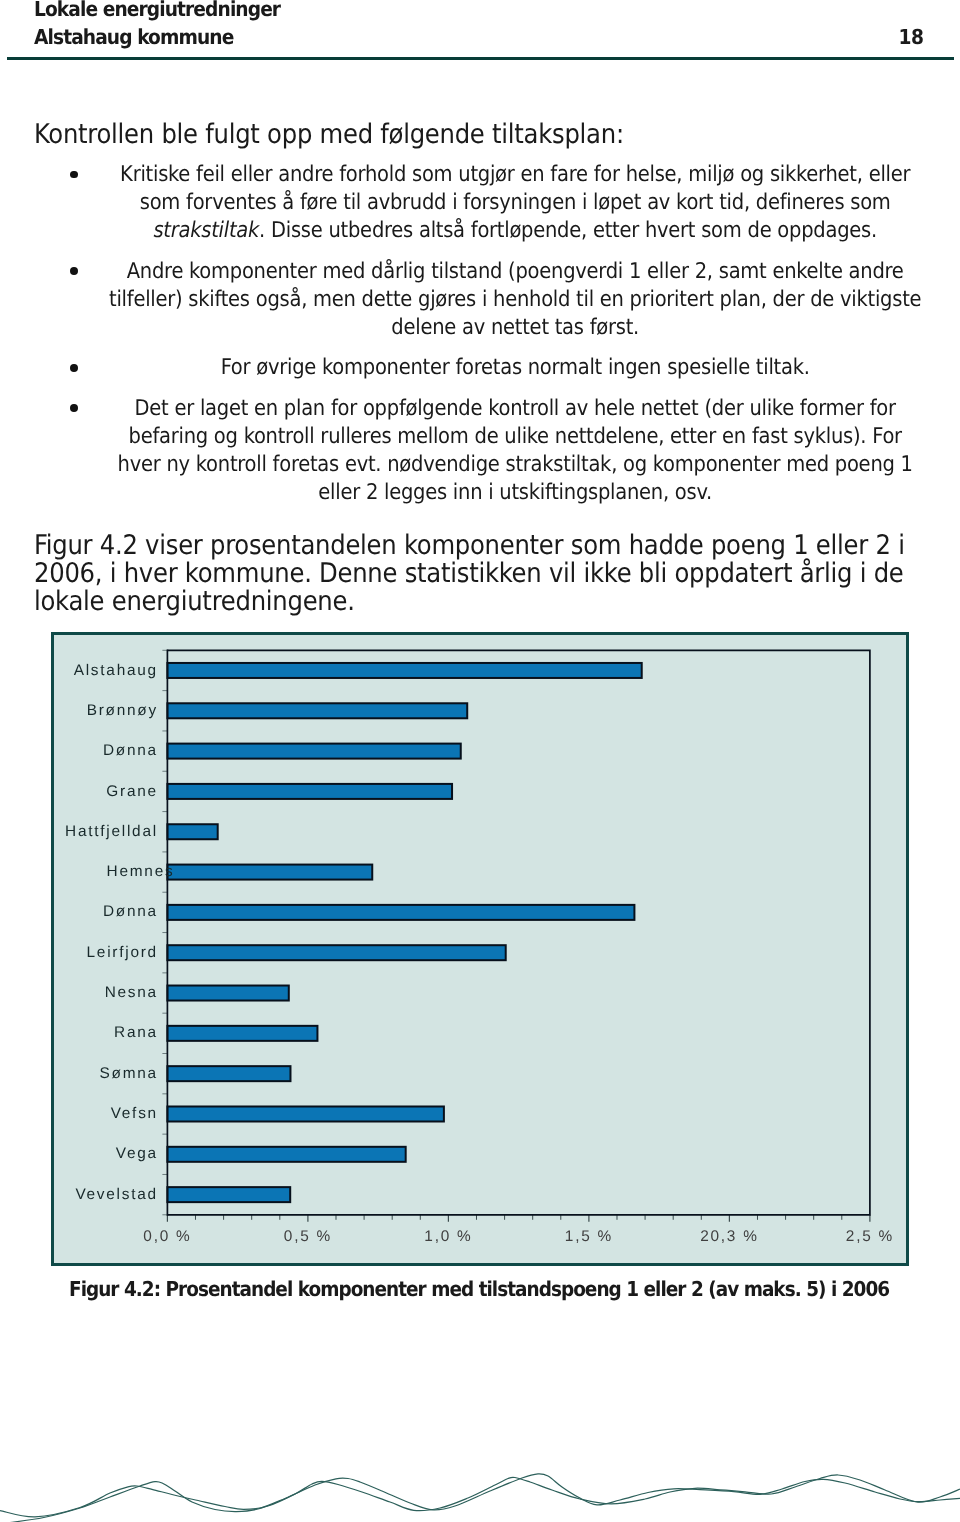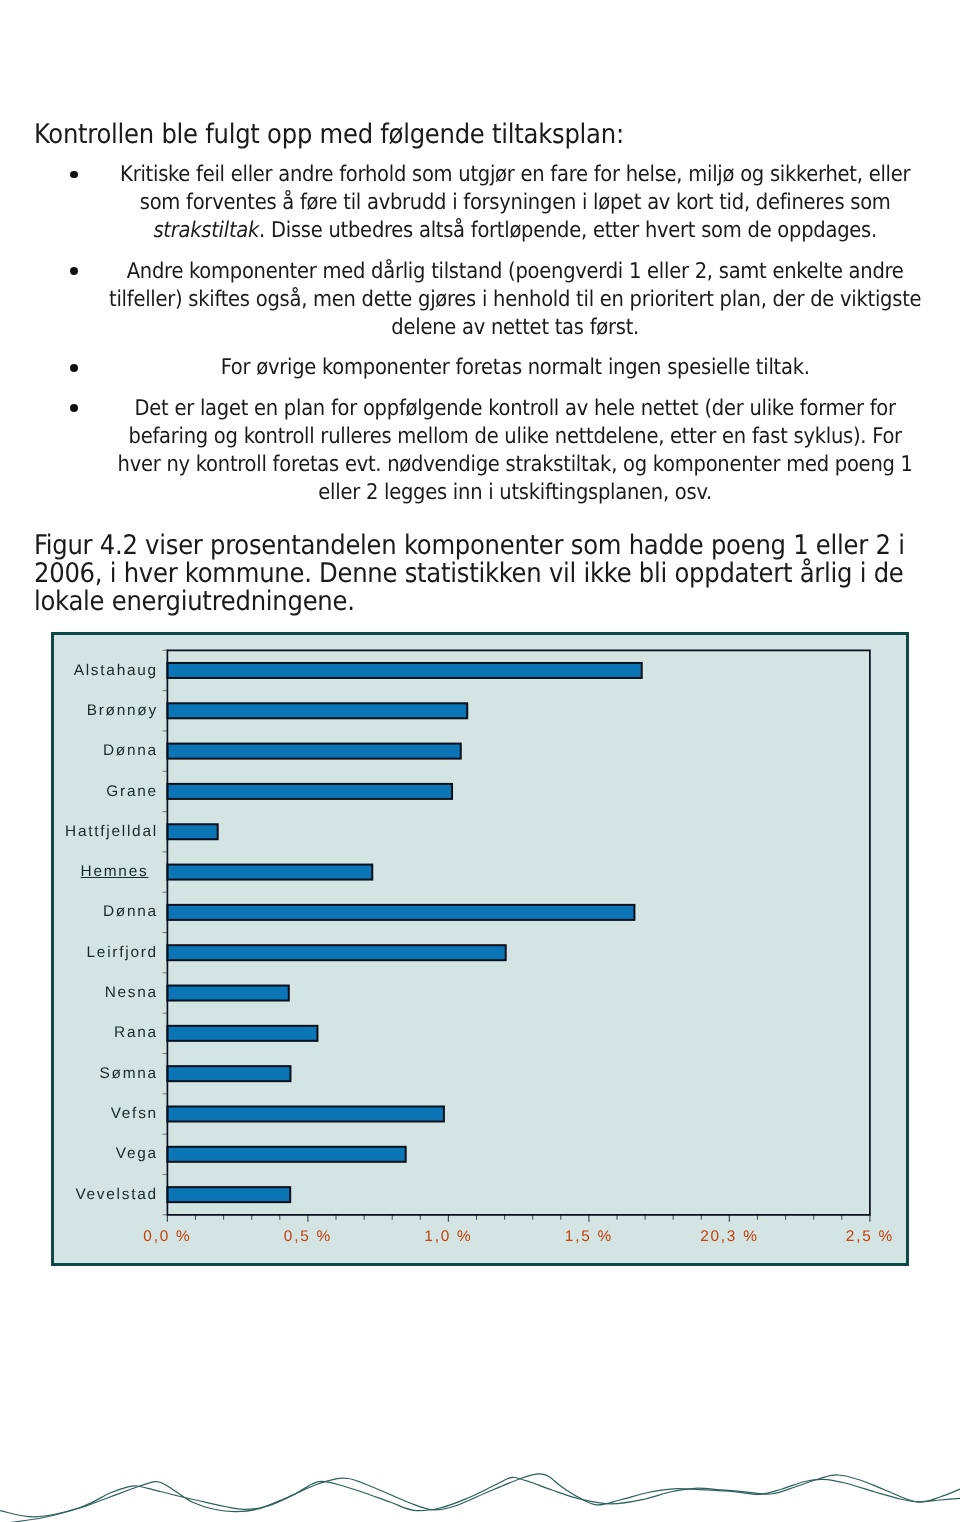--- a/index.html
+++ b/index.html
@@ -35,31 +35,37 @@
   .it{font-style:italic;}
 
   
   #figure{position:absolute;left:51px;top:631.7px;width:858.4px;height:634.4px;
           background:#d3e4e2;border:3px solid #0f4a48;box-sizing:border-box;}
   #plot{position:absolute;left:0;top:0;width:852.4px;height:628.4px;overflow:visible;}
   .ylabel{position:absolute;font-family:"Liberation Sans",sans-serif;font-stretch:normal;
           font-size:15.4px;letter-spacing:1.75px;color:#18292b;
           text-align:center;white-space:nowrap;line-height:20px;}
   .xlabel{position:absolute;font-family:"Liberation Sans",sans-serif;font-stretch:normal;
-          font-size:15.4px;letter-spacing:1.75px;color:#c2410c;
+          font-size:15.4px;letter-spacing:1.75px;color:#404040;
           text-align:center;white-space:nowrap;line-height:20px;}
   #caption{position:absolute;left:69px;top:1274.5px;font-size:20.5px;font-weight:bold;
            letter-spacing:-0.97px;white-space:nowrap;line-height:28px;}
   #footer-wave{position:absolute;left:0;top:1432px;width:960px;height:90px;}
 </style>
 </head>
 <body>
 
 <div class="page">
 
+  <div id="header">
+    <div id="hdr-line1">Lokale energiutredninger</div>
+    <div id="hdr-line2">Alstahaug kommune</div>
+    <div id="hdr-page">18</div>
+    <div id="hdr-rule"></div>
+  </div>
 
   <div id="content">
     <div class="para" id="intro">Kontrollen ble fulgt opp med følgende tiltaksplan:</div>
 
     <div class="bullet-item" style="left:70.2px;top:161.0px;width:864px;">
       <span class="bullet-dot" style="top:9.7px;"></span>
       <div class="bullet-text" style="width:818px;"><span>Kritiske feil eller andre forhold som utgjør en fare for helse, miljø og sikkerhet, eller som forventes å føre til avbrudd i forsyningen i løpet av kort tid, defineres som </span><span class="it">strakstiltak</span><span>. Disse utbedres altså fortløpende, etter hvert som de oppdages.</span></div>
     </div>
 
     <div class="bullet-item" style="left:70.2px;top:257.5px;width:864px;">
@@ -138,34 +144,35 @@
         <rect x="113.4" y="511.82" width="238.29" height="15" fill="#0b75b5" stroke="#07101c" stroke-width="2"></rect>
         <rect x="113.4" y="552.14" width="122.80" height="15" fill="#0b75b5" stroke="#07101c" stroke-width="2"></rect>
         <path d="M113.4 15.3 H815.9 V579.8 H113.4" fill="none" stroke="#07101c" stroke-width="1.7"></path>
         <line x1="113.4" y1="14.450000000000001" x2="113.4" y2="580.65" stroke="#07101c" stroke-width="1.7"></line>
       </svg>
   <div class="ylabel" style="right: 748.5px; top: 25.8607px;">Alstahaug</div>
       <div class="ylabel" style="right: 748.5px; top: 66.1821px;">Brønnøy</div>
       <div class="ylabel" style="right: 748.5px; top: 106.504px;">Dønna</div>
       <div class="ylabel" style="right: 748.5px; top: 146.825px;">Grane</div>
       <div class="ylabel" style="right: 748.5px; top: 187.146px;">Hattfjelldal</div>
-      <div class="ylabel" style="right: 758px; top: 227.468px; text-decoration: underline;">Hemnes</div>
+      <div class="ylabel" style="right: 732px; top: 227.468px;">Hemnes</div>
       <div class="ylabel" style="right: 748.5px; top: 267.789px;">Dønna</div>
       <div class="ylabel" style="right: 748.5px; top: 308.111px; margin-left: 13px;">Leirfjord</div>
       <div class="ylabel" style="right: 748.5px; top: 348.432px;">Nesna</div>
       <div class="ylabel" style="right: 748.5px; top: 388.754px;">Rana</div>
       <div class="ylabel" style="right: 748.5px; top: 429.075px;">Sømna</div>
       <div class="ylabel" style="right: 748.5px; top: 469.396px;">Vefsn</div>
       <div class="ylabel" style="right: 748.5px; top: 509.718px;">Vega</div>
       <div class="ylabel" style="right: 748.5px; top: 550.039px;">Vevelstad</div>
       <div class="xlabel" style="left: 53.4px; width: 120px; top: 592px;">0,0 %</div>
       <div class="xlabel" style="left: 193.9px; width: 120px; top: 592px;">0,5 %</div>
       <div class="xlabel" style="left: 334.4px; width: 120px; top: 592px;">1,0 %</div>
       <div class="xlabel" style="left: 474.9px; width: 120px; top: 592px;">1,5 %</div>
       <div class="xlabel" style="left: 615.4px; width: 120px; top: 592px;">20,3 %</div>
       <div class="xlabel" style="left: 755.9px; width: 120px; top: 592px;">2,5 %</div>
     </div>
+  <div id="caption">Figur 4.2: Prosentandel komponenter med tilstandspoeng 1 eller 2 (av maks. 5) i 2006</div>
 
   <svg id="footer-wave" viewBox="0 0 960 90" width="960" height="90">
       <path d="M0.0 78.6 C5.8 79.6,21.7 85.4,35.0 84.9 C48.3 84.4,67.5 79.5,80.0 75.5 C92.5 71.5,102.0 64.5,110.0 61.0 C118.0 57.5,123.5 56.0,128.0 54.8 C132.5 53.6,133.0 53.6,137.0 54.0 C141.0 54.4,146.2 55.9,152.0 57.3 C157.8 58.7,164.0 60.5,172.0 62.5 C180.0 64.5,191.2 67.0,200.0 69.0 C208.8 71.0,217.7 73.1,225.0 74.5 C232.3 75.9,236.6 77.5,243.8 77.4 C250.9 77.3,259.5 76.6,268.0 74.0 C276.5 71.4,287.7 65.7,295.0 62.0 C302.3 58.3,307.5 54.1,312.0 52.0 C316.5 49.9,317.7 49.2,322.0 49.3 C326.3 49.4,331.3 50.7,338.0 52.5 C344.7 54.3,353.3 57.1,362.0 60.0 C370.7 62.9,381.4 67.0,390.0 70.0 C398.6 73.0,405.5 77.3,413.8 78.3 C422.1 79.3,431.0 78.0,440.0 76.0 C449.0 74.0,458.8 69.8,468.0 66.0 C477.2 62.2,488.3 56.2,495.0 53.0 C501.7 49.8,504.7 47.8,508.0 46.5 C511.3 45.2,511.3 44.9,515.0 45.5 C518.7 46.1,523.8 47.9,530.0 50.0 C536.2 52.1,543.7 55.2,552.0 58.0 C560.3 60.8,570.1 64.7,580.0 67.0 C589.9 69.3,600.5 71.8,611.3 71.8 C622.1 71.8,635.2 69.0,645.0 67.0 C654.8 65.0,661.7 61.8,670.0 60.0 C678.3 58.2,686.7 56.7,695.0 56.3 C703.3 55.9,711.7 57.2,720.0 57.8 C728.3 58.4,736.5 59.1,745.0 59.8 C753.5 60.5,763.0 62.8,771.3 62.0 C779.6 61.2,786.9 57.6,795.0 55.0 C803.1 52.4,812.8 48.5,820.0 46.5 C827.2 44.5,831.3 42.8,838.0 43.0 C844.7 43.2,852.2 45.5,860.0 48.0 C867.8 50.5,875.5 54.3,885.0 58.0 C894.5 61.7,907.5 68.8,916.7 70.0 C925.9 71.2,932.8 67.1,940.0 65.0 C947.2 62.9,956.7 58.5,960.0 57.2" fill="none" stroke="#2d605b" stroke-width="1.25"></path>
       <path d="M10.0 90.5 C15.6 89.7,32.1 87.9,43.8 85.5 C55.4 83.1,69.0 79.4,80.0 76.0 C91.0 72.6,100.0 68.7,110.0 65.0 C120.0 61.3,132.5 56.6,140.0 54.0 C147.5 51.4,151.2 50.0,155.0 49.6 C158.8 49.2,159.7 49.9,163.0 51.5 C166.3 53.1,170.2 55.9,175.0 59.0 C179.8 62.1,185.3 66.9,192.0 70.0 C198.7 73.1,207.6 75.9,215.0 77.5 C222.4 79.1,229.3 79.7,236.5 79.6 C243.7 79.5,249.9 79.2,258.0 77.0 C266.1 74.8,275.5 70.5,285.0 66.5 C294.5 62.5,306.5 56.3,315.0 53.0 C323.5 49.7,330.5 47.9,336.0 46.8 C341.5 45.7,344.0 46.0,348.0 46.5 C352.0 47.0,354.3 47.9,360.0 50.0 C365.7 52.1,373.7 55.5,382.0 59.0 C390.3 62.5,401.6 67.9,410.0 71.0 C418.4 74.1,425.1 77.3,432.6 77.8 C440.1 78.3,445.4 77.1,455.0 74.0 C464.6 70.9,478.8 63.7,490.0 59.0 C501.2 54.3,514.0 48.9,522.0 46.0 C530.0 43.1,533.7 42.1,538.0 41.8 C542.3 41.5,544.0 41.8,548.0 44.0 C552.0 46.2,557.0 51.5,562.0 55.0 C567.0 58.5,572.2 62.0,578.0 65.0 C583.8 68.0,590.0 72.3,597.0 72.8 C604.0 73.3,611.5 70.0,620.0 68.0 C628.5 66.0,639.0 62.4,648.0 60.5 C657.0 58.6,665.1 57.3,673.8 56.8 C682.5 56.3,690.0 57.2,700.0 57.7 C710.0 58.2,723.8 58.8,733.8 59.6 C743.8 60.4,752.0 62.8,760.0 62.4 C768.0 62.0,774.5 59.2,782.0 57.0 C789.5 54.8,798.1 51.1,805.0 49.5 C811.9 47.9,816.6 47.0,823.3 47.3 C830.0 47.5,836.4 48.9,845.0 51.0 C853.6 53.1,865.8 57.3,875.0 60.0 C884.2 62.7,892.8 65.4,900.0 67.0 C907.2 68.6,911.6 69.5,918.3 69.7 C925.0 69.9,933.0 68.6,940.0 68.0 C947.0 67.4,956.7 66.6,960.0 66.3" fill="none" stroke="#2d605b" stroke-width="1.25"></path>
     </svg>
 </div>
 
 </body></html>

